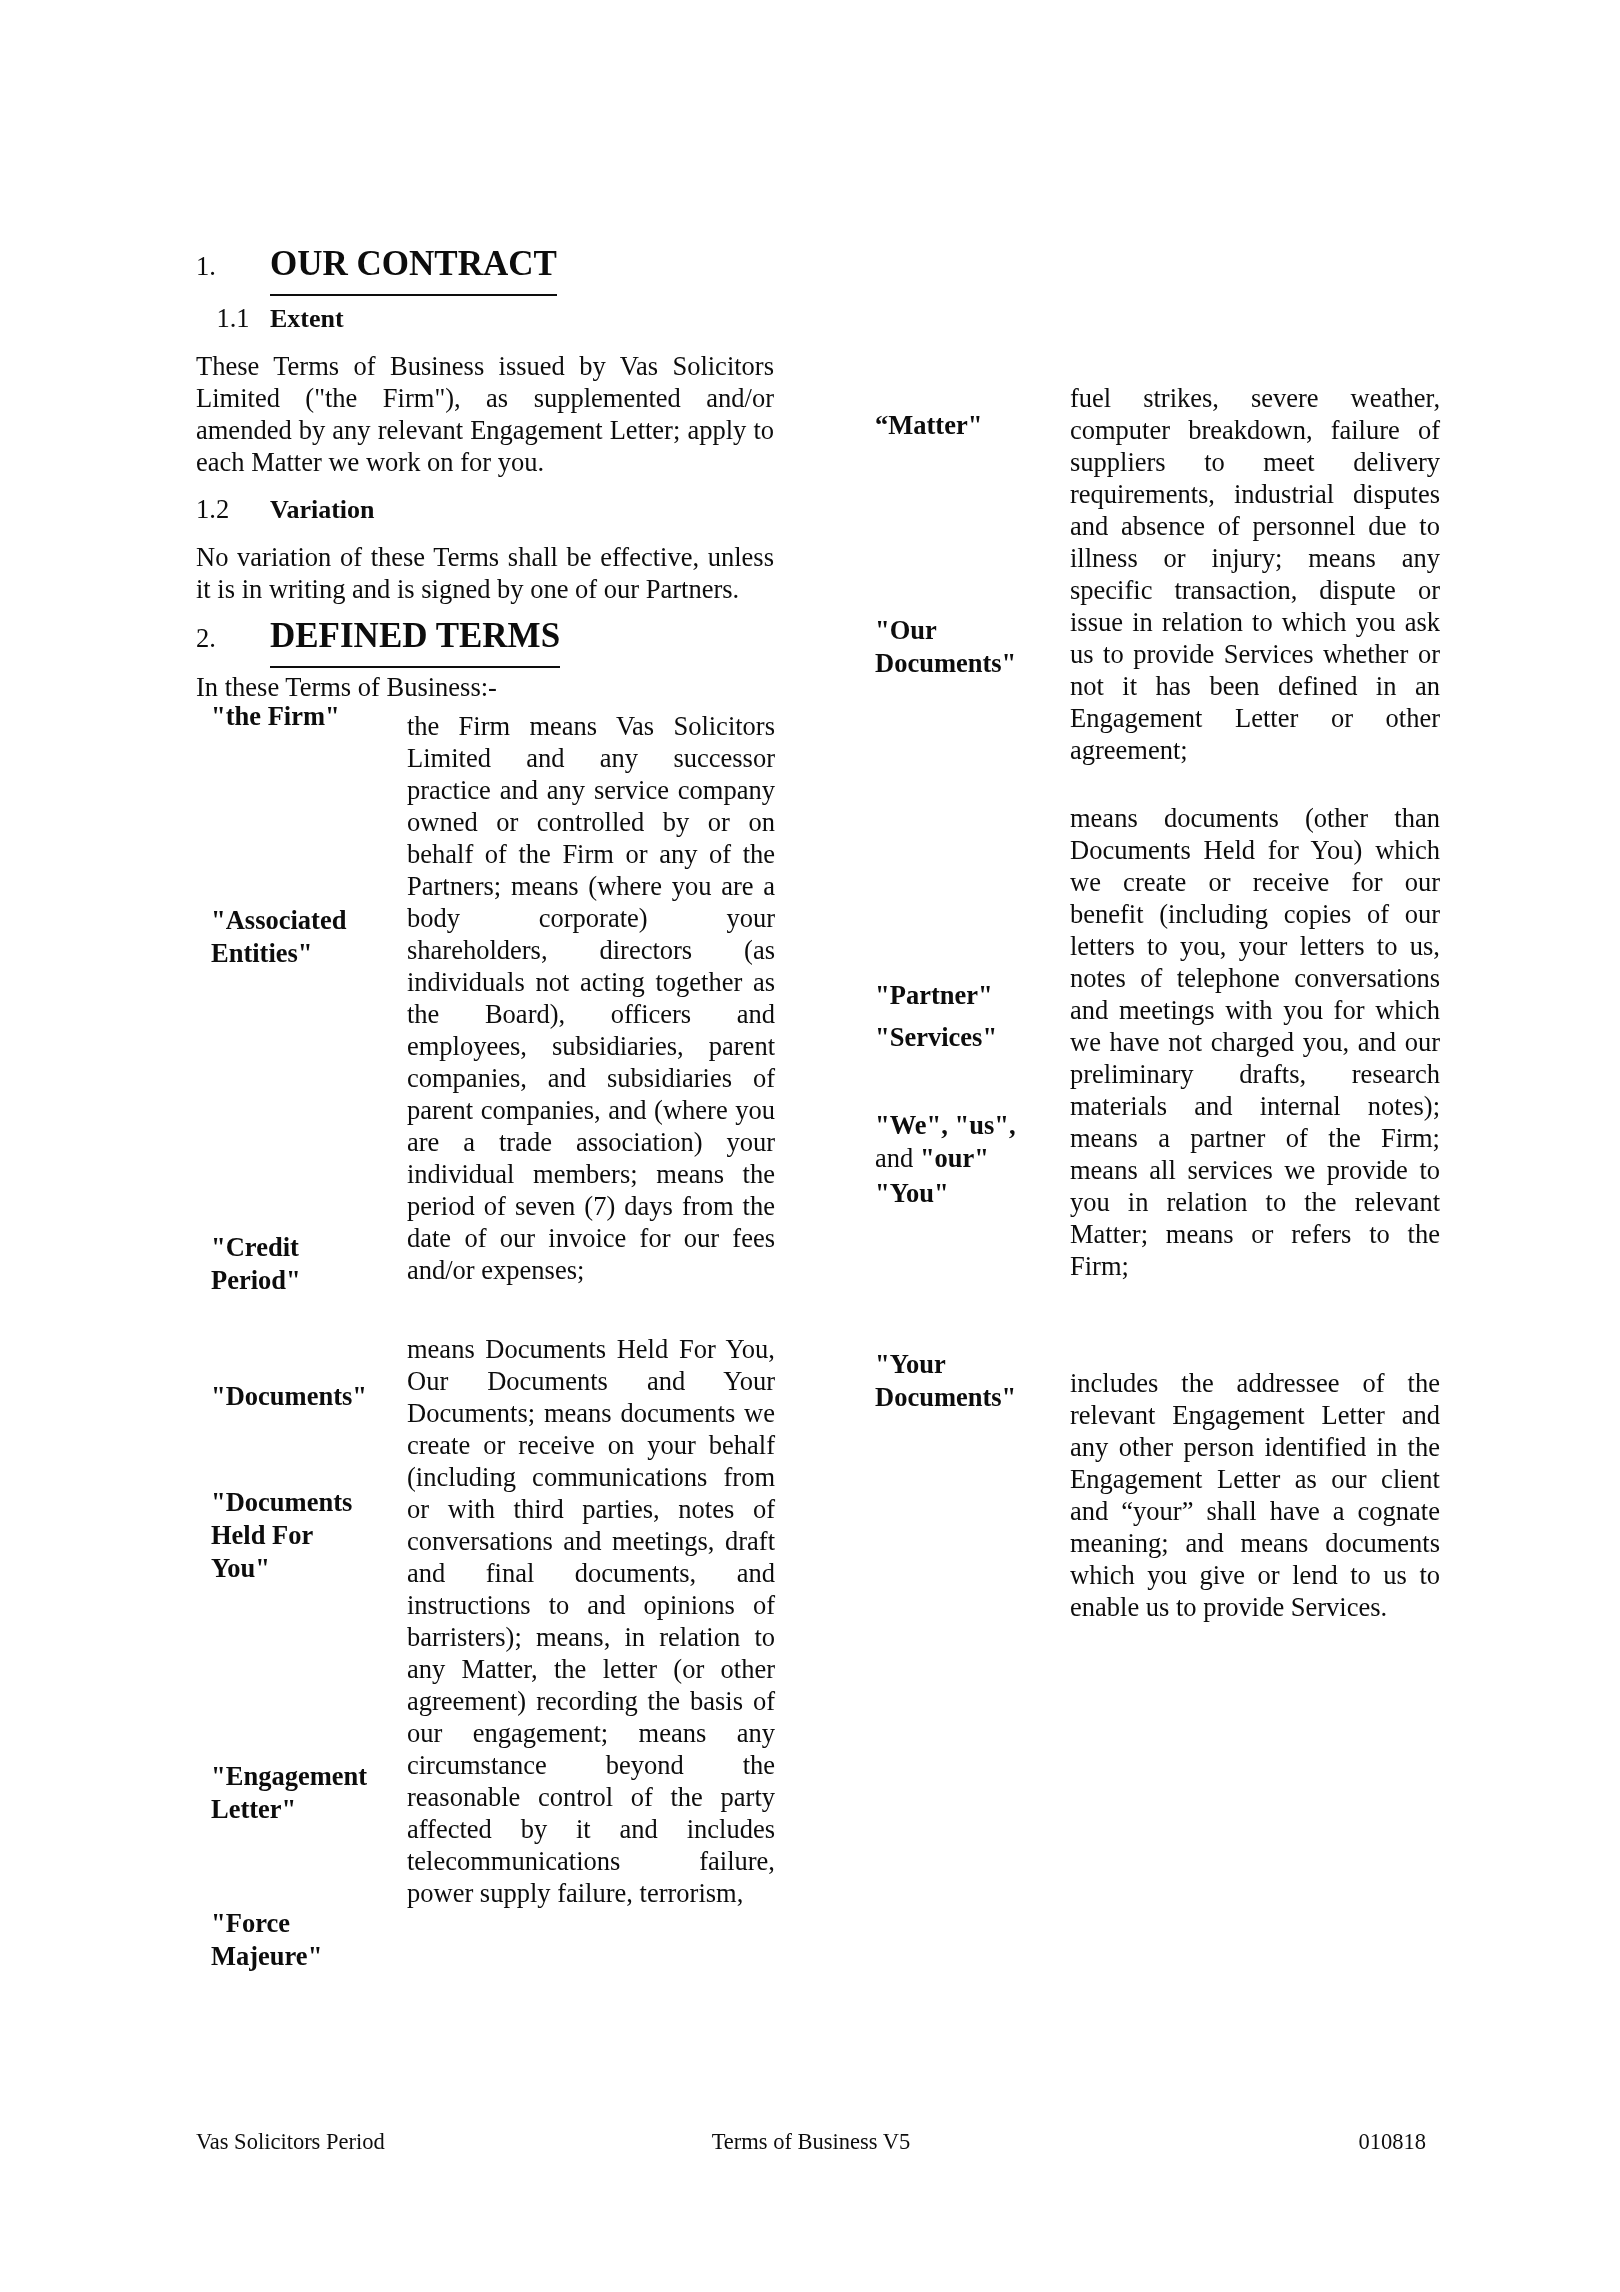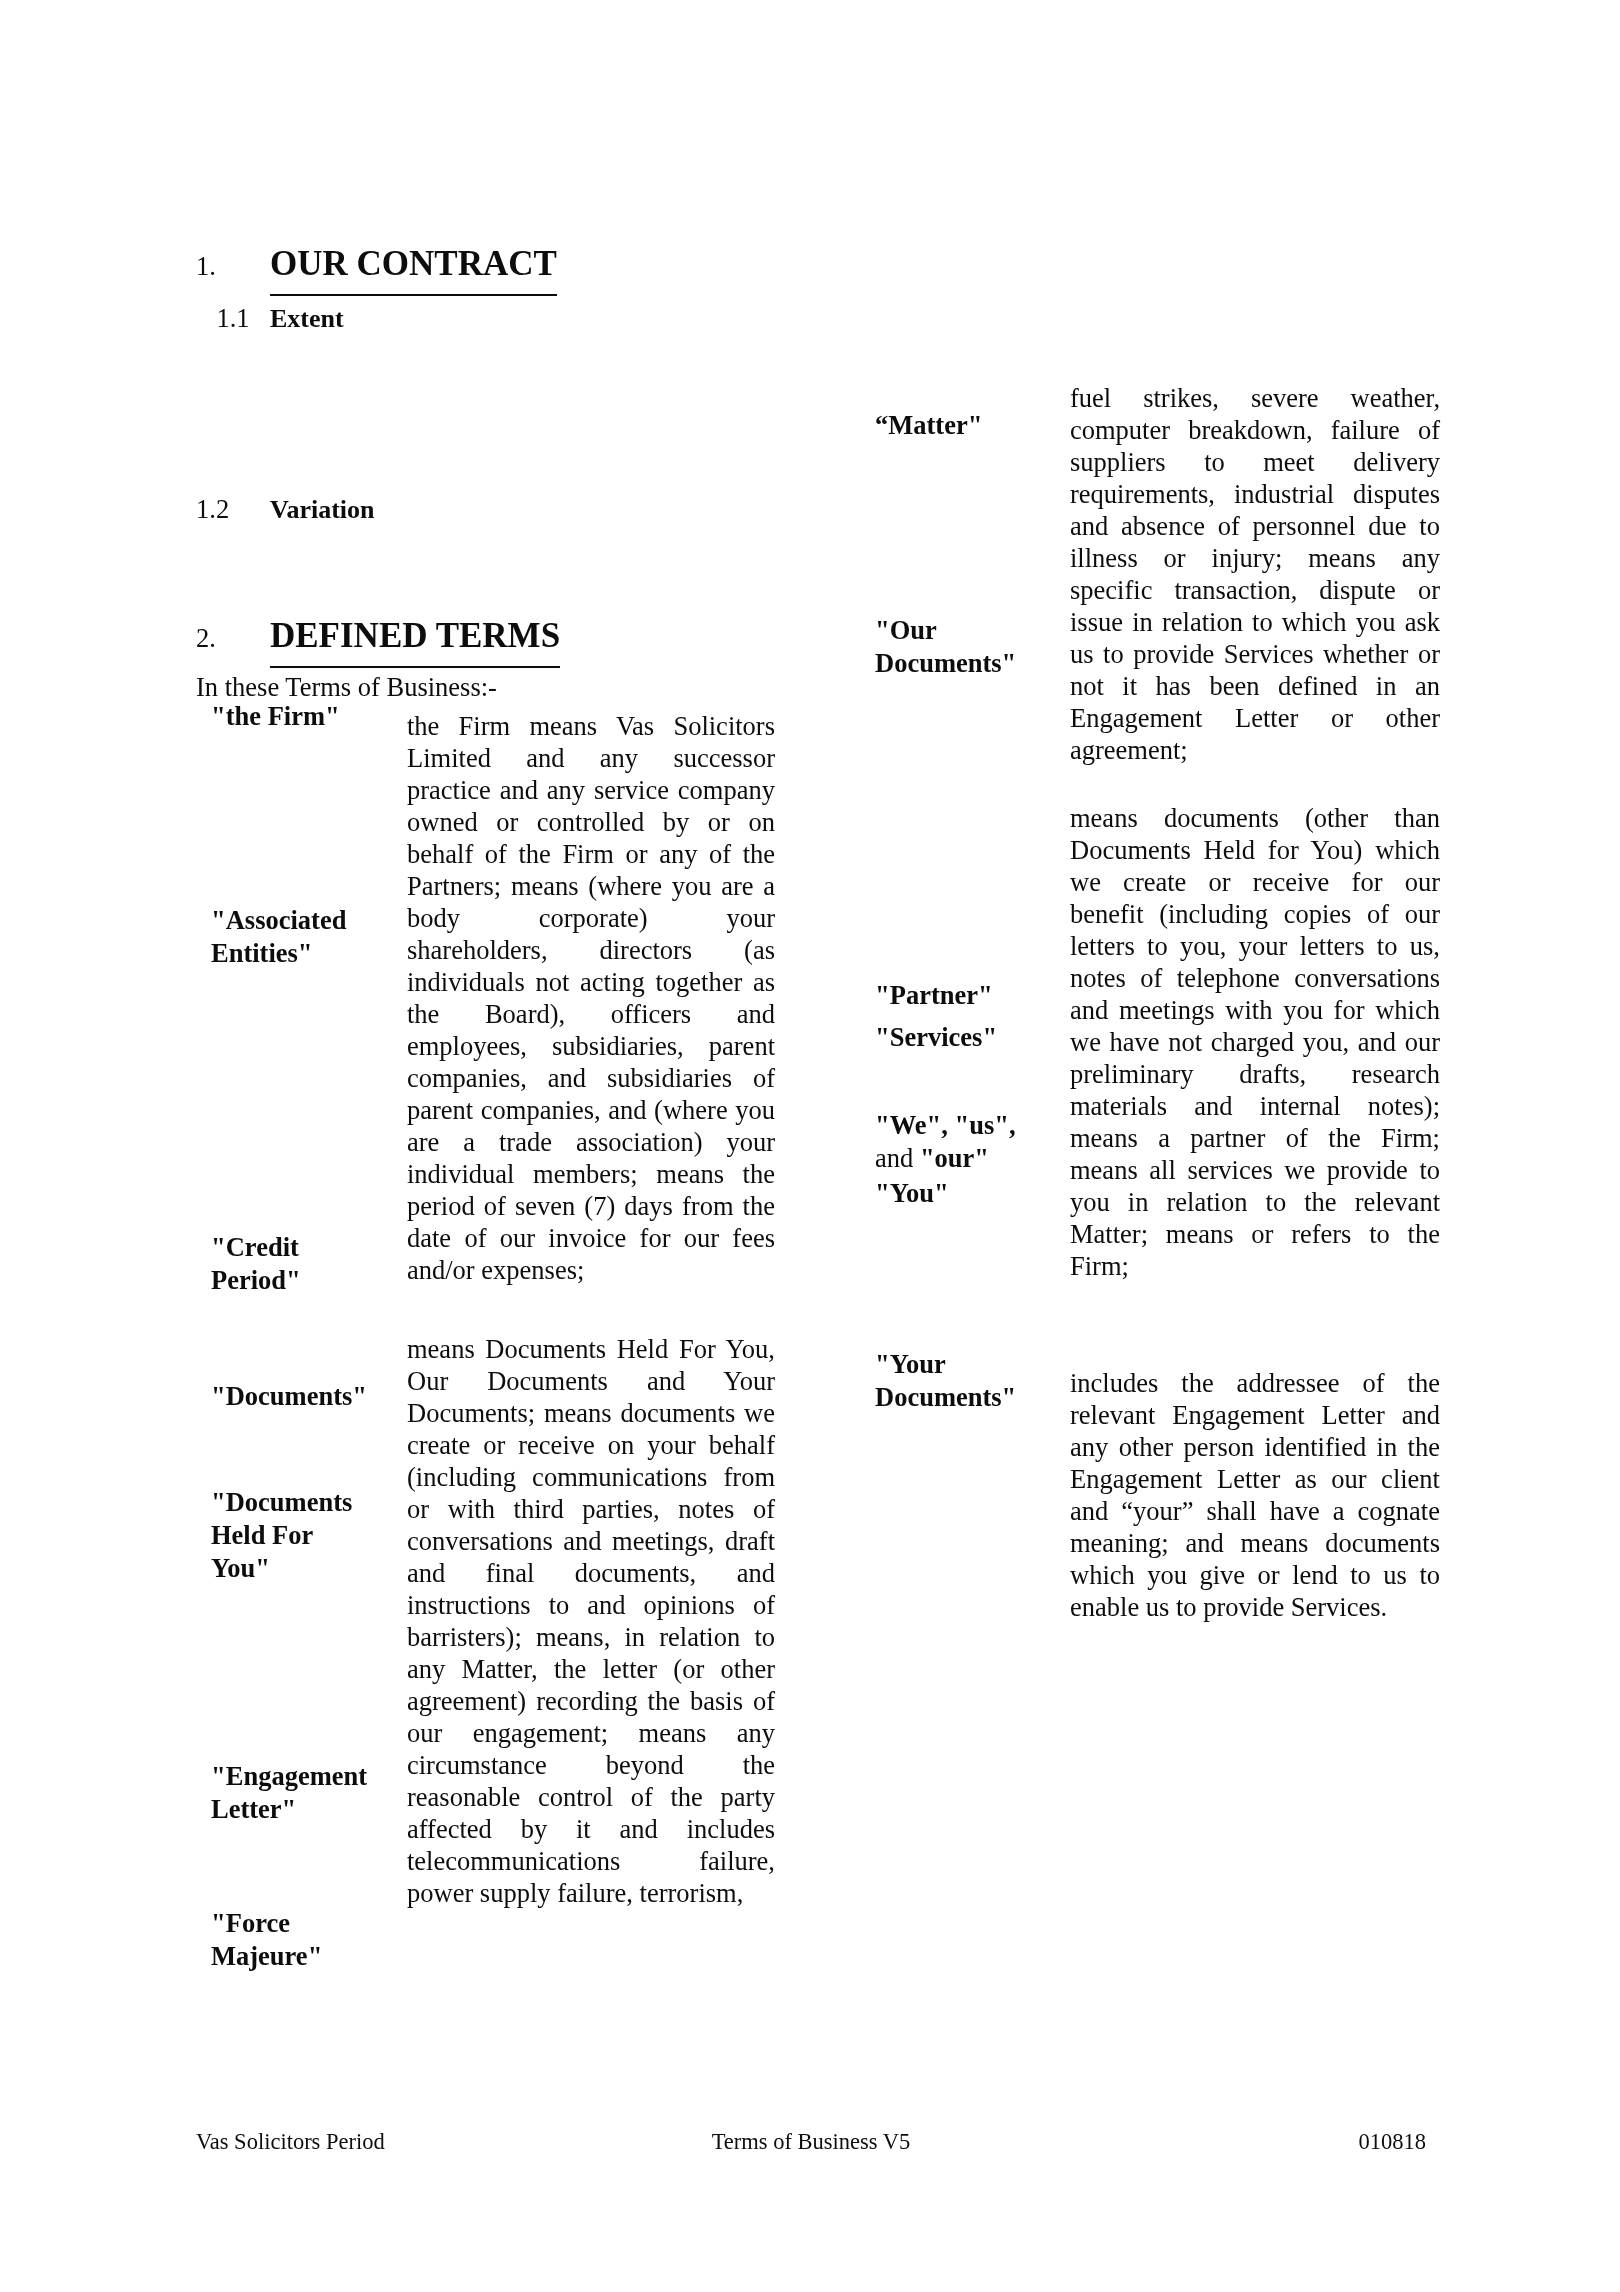--- a/index.html
+++ b/index.html
@@ -56,26 +56,28 @@
   <div class="abs heading-row" style="left:196px; top:248px; width:578px;">
     <span class="heading-num">1.</span>
     <span class="h1-title">OUR CONTRACT</span>
   </div>
 
   <div class="abs heading-row" style="left:196px; top:302px; width:578px;text-align:center;">
     <span class="heading-num">1.1</span>
     <span class="h2-title">Extent</span>
   </div>
 
+  <p class="abs just" style="left:196px; top:350px; width:578px;">These Terms of Business issued by Vas Solicitors Limited ("the Firm"), as supplemented and/or amended by any relevant Engagement Letter; apply to each Matter we work on for you.</p>
 
   <div class="abs heading-row" style="left:196px; top:493px; width:578px;">
     <span class="heading-num">1.2</span>
     <span class="h2-title">Variation</span>
   </div>
 
+  <p class="abs just" style="left:196px; top:541px; width:578px;">No variation of these Terms shall be effective, unless it is in writing and is signed by one of our Partners.</p>
 
   <div class="abs heading-row" style="left:196px; top:620px; width:578px;">
     <span class="heading-num">2.</span>
     <span class="h1-title">DEFINED TERMS</span>
   </div>
 
   <p class="abs" style="left:196px; top:671px; width:578px; margin:0;">In these Terms of Business:-</p>
 
   <div class="abs term" style="left:211px; top:700px;">"the Firm"</div>
   <div class="abs term" style="left:211px; top:904px;">"Associated

